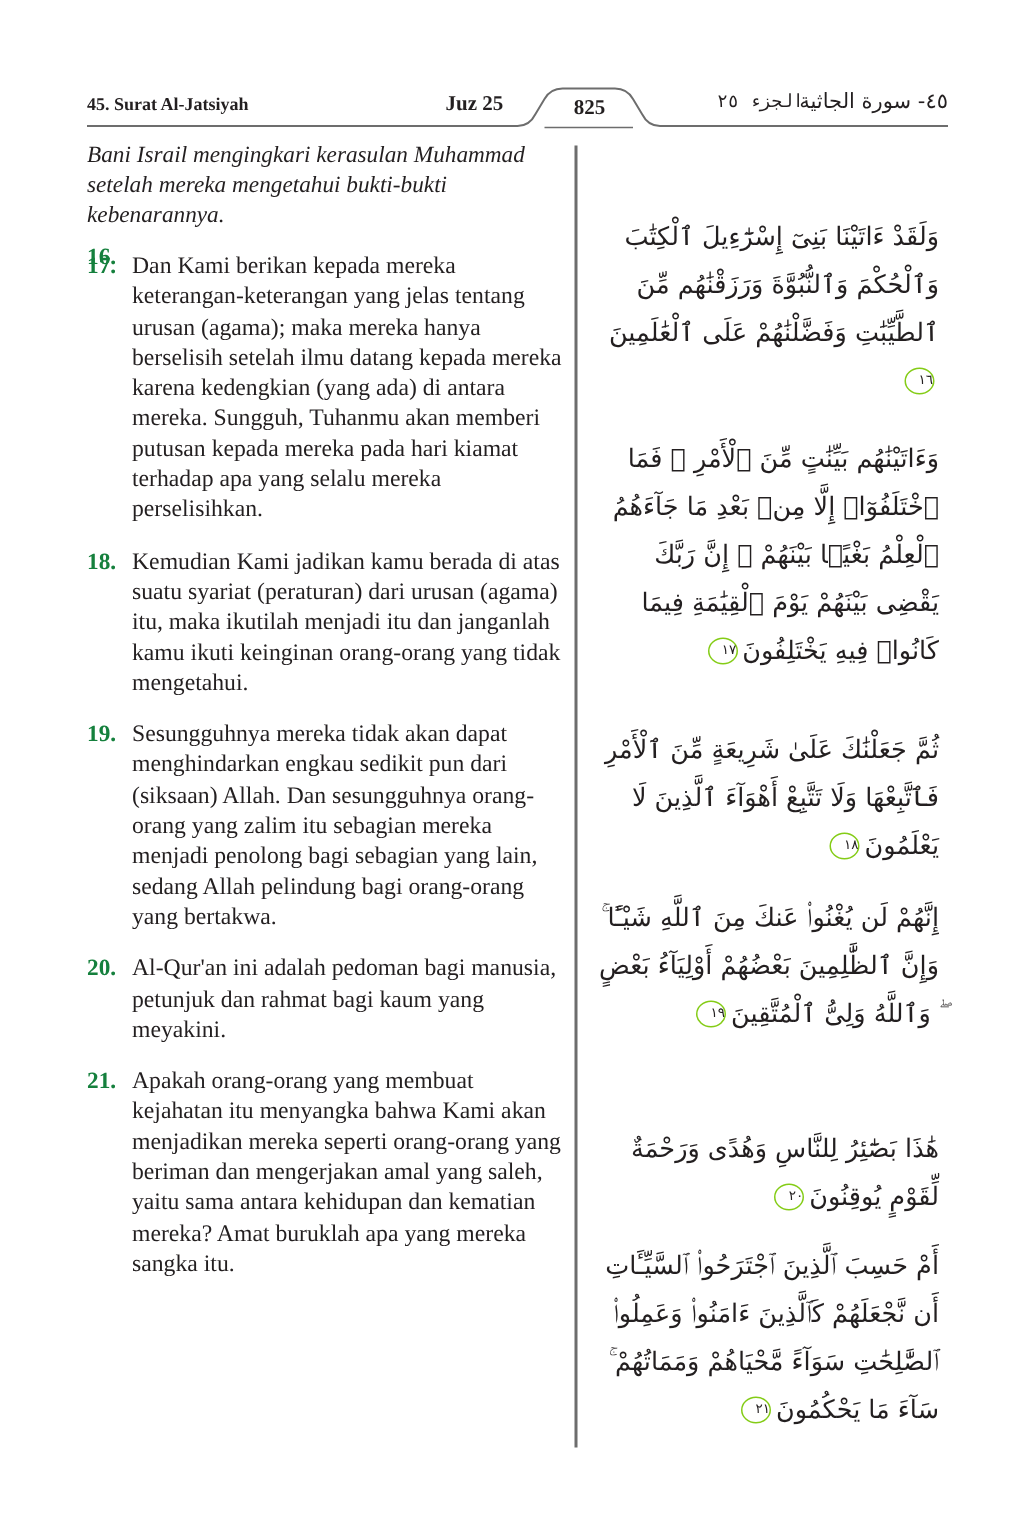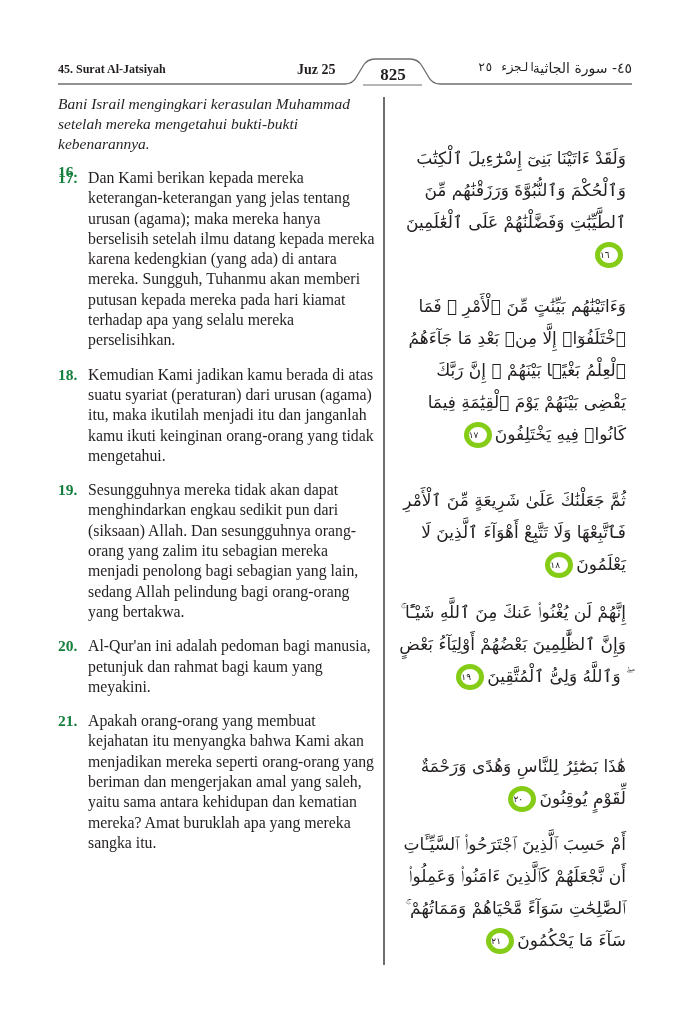--- a/index.html
+++ b/index.html
@@ -5,42 +5,42 @@
   html, body { margin: 0; padding: 0; background: #ffffff; }
   body { width: 682px; height: 1024px; position: relative; overflow: hidden;
          font-family: "DejaVu Serif", "Liberation Serif", serif; color: #231f20; }
 
   .header { position: absolute; left: 58px; top: 58px; width: 574px; height: 28px; }
   .hdr-left { position: absolute; left: 0; top: 4px; font-family: "Liberation Serif", serif;
               font-weight: bold; font-size: 12px; color: #231f20; }
   .hdr-juz { position: absolute; left: 239px; top: 4px; font-family: "Liberation Serif", serif;
              font-weight: bold; font-size: 14px; }
   .hdr-page { position: absolute; left: 305px; top: 7px; width: 60px; text-align: center;
-              font-family: "Liberation Serif", serif; font-weight: bold; font-size: 17px; }
+              font-family: "Liberation Serif", serif; font-weight: bold; font-size: 14px; }
   .hdr-juz-ar { position: absolute; left: 420px; top: 2px; direction: rtl;
                 font-family: Liberation Mono, monospace; font-size: 12px; }
   .hdr-surah-ar { position: absolute; right: 0; top: 2px; direction: rtl;
                   font-family: "DejaVu Sans", sans-serif; font-size: 14px; }
   .hdr-svg { position: absolute; left: 0; top: 0; }
 
   .divider { position: absolute; left: 383px; top: 97px; width: 2px; height: 868px; background: #6d6d6d; }
 
   .left-col { position: absolute; left: 58px; top: 94px; width: 318px; }
   .intro { font-family: "Liberation Serif", serif; font-style: italic; font-size: 15.5px;
            line-height: 20px; color: #231f20; margin: 0 0 8px 0; }
   .verse { position: relative; padding-left: 30px; font-family: "Liberation Serif", serif;
            font-size: 15.8px; line-height: 20.3px; color: #231f20; }
   .verse-num { position: absolute; left: 0; top: 0; font-weight: bold; color: #15803d;
                font-size: 15.5px; }
 
   .right-col { position: absolute; left: 396px; width: 230px; }
   .ar { direction: rtl; text-align: right; font-family: "DejaVu Sans", sans-serif;
         font-size: 17px; line-height: 32px; color: #231f20; }
-  .ayah-mark { display: inline-block; width: 18px; height: 16px; border: 5px solid #84cc16;
-               border-radius: 50%; font-size: 9px; line-height: 16px; text-align: left;
+  .ayah-mark { display: inline-block; width: 18px; height: 16px; border: 1px solid #84cc16;
+               border-radius: 50%; font-size: 9px; line-height: 16px; text-align: right;
                vertical-align: middle; margin: 0 3px; }
 </style>
 </head>
 <body>
 
 <div class="header">
   <svg class="hdr-svg" width="574" height="30" viewBox="0 0 574 30">
     <path d="M0 26 L287 26 Q295 26 299 18 L305 8 Q309 1 317 1 L352 1 Q360 1 364 8 L370 18 Q374 26 382 26 L574 26" fill="none" stroke="#6d6d6d" stroke-width="1.3"></path>
     <line x1="305" y1="27" x2="364" y2="27" stroke="#6d6d6d" stroke-width="1"></line>
   </svg>

